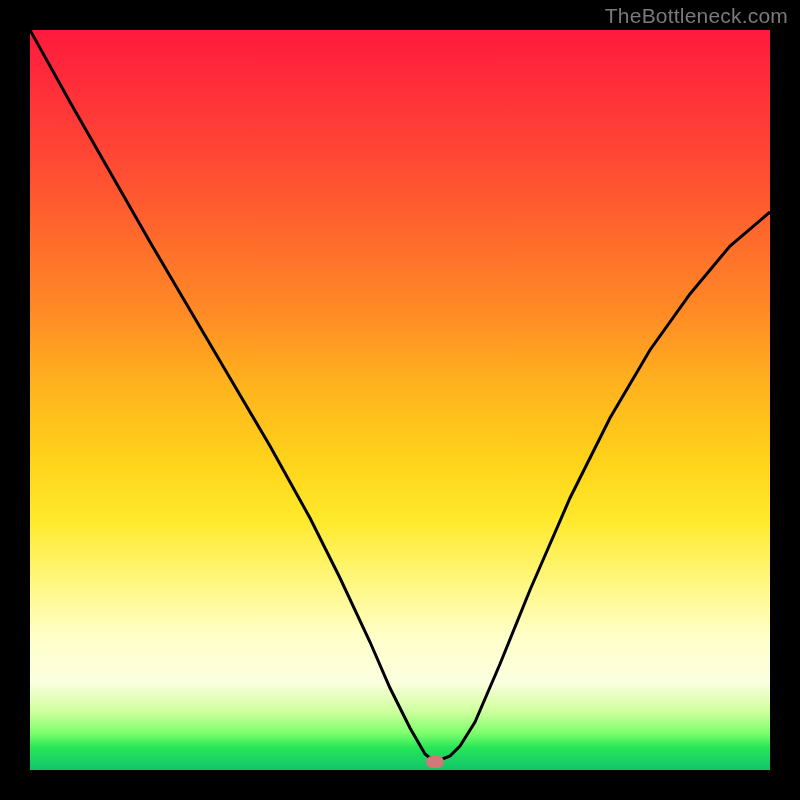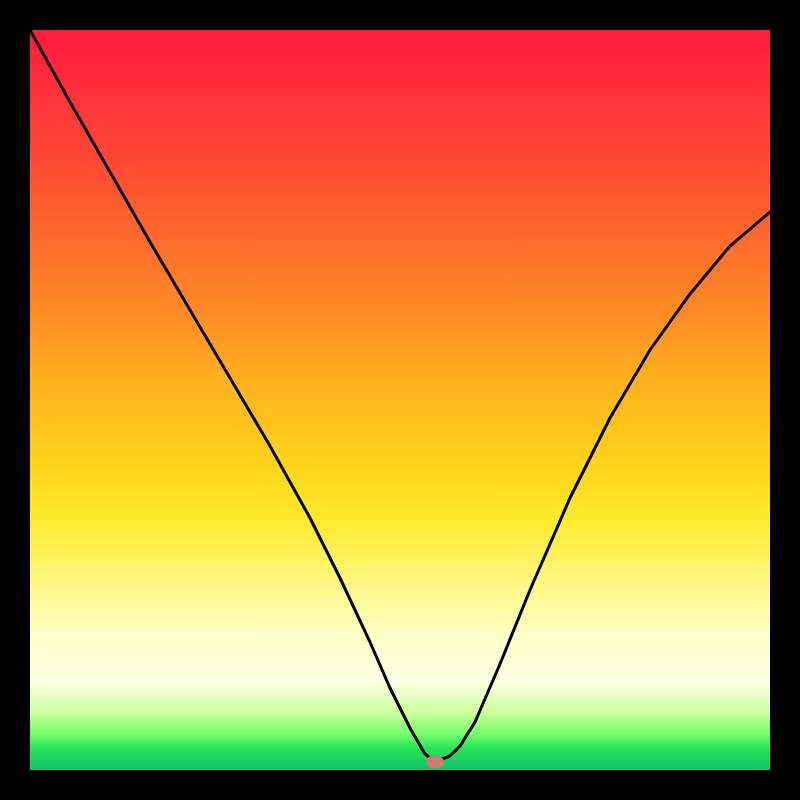--- a/index.html
+++ b/index.html
@@ -67,20 +67,21 @@
     background: #cf7a78;
     left: calc(405px - 9px);  
     top: calc(732px - 6px);
   }
 </style>
 </head>
 <body>
 
 <div class="frame">
 
+  <div class="watermark">TheBottleneck.com</div>
 
   <div class="plot-area">
 
     <svg class="curve" viewBox="0 0 740 740" preserveAspectRatio="none">
       <path fill="none" stroke="#000" stroke-width="3" d="M0 0 L40 72 L80 142 L120 212 L160 280 L200 348 L240 416 L280 488 L310 548 L340 612 L360 658 L380 698 L395 724 L405 732 L420 726 L430 716 L445 692 L470 634 L500 560 L540 468 L580 388 L620 320 L660 264 L700 216 L740 182" id="curvePath"></path>
     </svg>
 
     <div class="marker" style="left: 396px; top: 726px; background: rgb(207, 122, 120);"></div>
   </div>
 </div>

